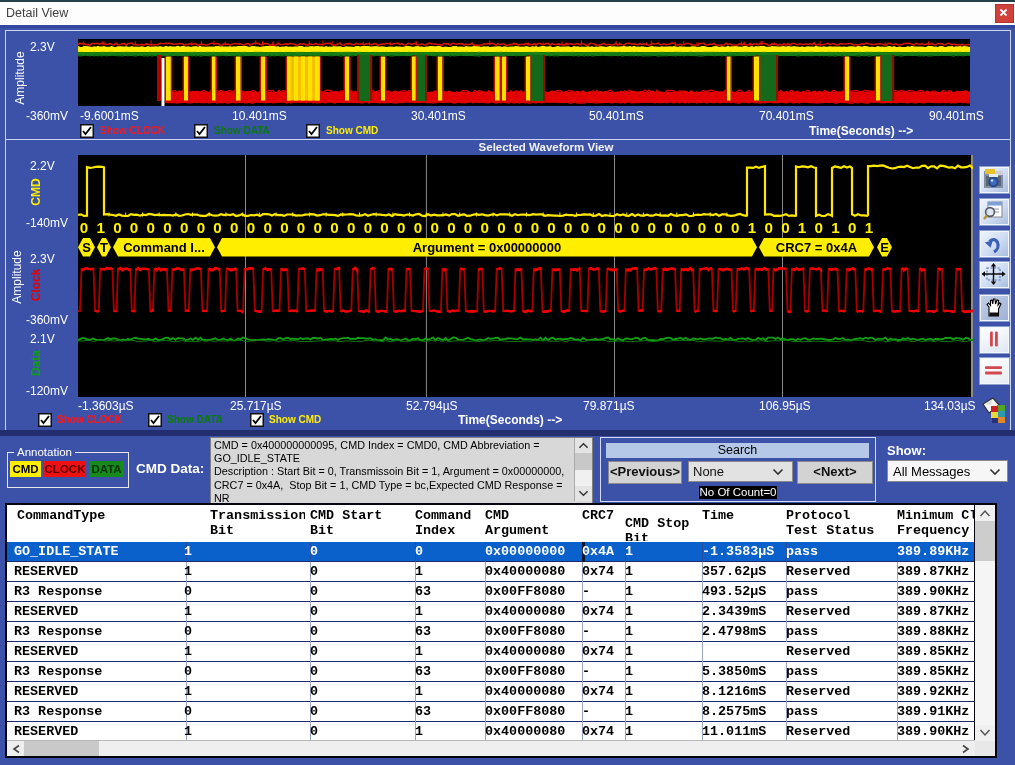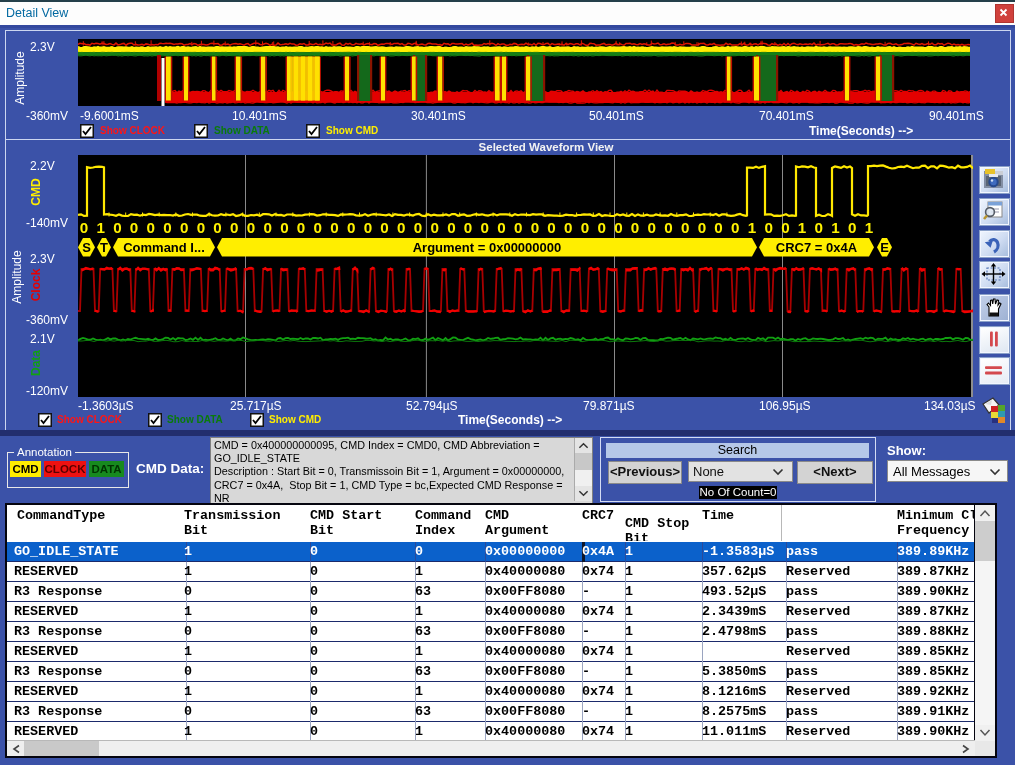--- a/index.html
+++ b/index.html
@@ -5,21 +5,21 @@
 .abs{position:absolute;}
 .wlab{position:absolute;color:#fff;font-size:12px;}
 .rot{position:absolute;color:#fff;font-size:12px;transform:rotate(-90deg);transform-origin:center;white-space:nowrap;}
 .tlab{position:absolute;color:#fff;font-size:12px;white-space:nowrap;}
 .cblab{position:absolute;font-size:10px;font-weight:bold;white-space:nowrap;}
 </style></head>
 <body>
 <div class="abs" style="left:0;top:0;width:1015px;height:765px;background:#3b52a8;"></div>
 <div class="abs" style="left:0;top:0;width:1015px;height:2px;background:#25404a;"></div>
 <div class="abs" style="left:0;top:2px;width:1015px;height:23px;background:#fdfdfd;"></div>
-<div class="abs" style="left:6px;top:6px;font-size:12.5px;color:#0369a1;">Detail View</div>
+<div class="abs" style="left:6px;top:6px;font-size:12.5px;color:#404040;">Detail View</div>
 <div class="abs" style="left:995px;top:4px;width:17px;height:17px;background:#d0413c;border:1px solid #b03530;">
 <svg width="15" height="15" viewBox="0 0 15 15">
       <path d="M4.5 4.5 L10.5 10.5 M10.5 4.5 L4.5 10.5" stroke="#fff" stroke-width="1.8"></path>
     </svg></div>
 <div class="abs" style="left:0;top:25px;width:1015px;height:3px;background:#33489e;"></div>
 
 <div class="abs" style="left:5px;top:30px;width:1004px;height:108px;border:1px solid #ccd6f0;"></div>
 <div class="abs" style="left:78px;top:39px;width:892px;height:67px;"><svg width="892" height="67" viewBox="0 0 892 67">
       <rect width="892" height="67" fill="#000"></rect>
       <polyline points="0.0,5.5 2.0,4.2 4.0,4.7 6.0,4.6 8.0,5.7 10.0,5.6 12.0,6.1 14.0,4.3 16.0,5.0 18.0,4.2 20.0,4.6 22.0,5.2 24.0,4.2 26.0,4.5 28.0,5.5 30.0,5.3 32.0,4.6 34.0,5.4 36.0,5.9 38.0,4.1 40.0,5.9 42.0,5.6 44.0,4.8 46.0,4.4 48.0,6.2 50.0,4.8 52.0,4.3 54.0,4.3 56.0,6.0 58.0,5.4 60.0,5.9 62.0,5.7 64.0,5.3 66.0,6.2 68.0,4.9 70.0,5.3 72.0,5.9 74.0,5.5 76.0,6.0 78.0,5.4 80.0,5.7 82.0,4.2 84.0,4.6 86.0,4.7 88.0,4.3 90.0,4.6 92.0,4.3 94.0,4.7 96.0,5.5 98.0,4.9 100.0,4.9 102.0,4.6 104.0,4.7 106.0,6.2 108.0,5.5 110.0,5.4 112.0,4.5 114.0,5.7 116.0,4.5 118.0,4.9 120.0,6.3 122.0,5.5 124.0,5.3 126.0,5.6 128.0,6.0 130.0,5.8 132.0,4.6 134.0,4.2 136.0,4.8 138.0,4.7 140.0,4.6 142.0,6.2 144.0,6.0 146.0,4.8 148.0,5.5 150.0,5.0 152.0,6.1 154.0,5.1 156.0,4.7 158.0,4.6 160.0,5.3 162.0,4.7 164.0,5.4 166.0,6.1 168.0,5.0 170.0,4.6 172.0,6.3 174.0,5.2 176.0,4.3 178.0,4.2 180.0,4.3 182.0,5.5 184.0,5.8 186.0,5.0 188.0,4.2 190.0,4.9 192.0,6.3 194.0,5.3 196.0,6.2 198.0,6.0 200.0,4.1 202.0,5.7 204.0,5.6 206.0,5.3 208.0,4.7 210.0,5.5 212.0,4.3 214.0,5.1 216.0,5.1 218.0,6.2 220.0,6.0 222.0,4.7 224.0,5.2 226.0,4.5 228.0,6.1 230.0,6.0 232.0,4.8 234.0,5.5 236.0,5.4 238.0,4.4 240.0,5.8 242.0,5.3 244.0,5.8 246.0,5.3 248.0,4.1 250.0,4.8 252.0,4.1 254.0,6.1 256.0,6.0 258.0,5.9 260.0,4.8 262.0,4.2 264.0,6.0 266.0,6.2 268.0,4.3 270.0,5.2 272.0,4.3 274.0,5.8 276.0,5.8 278.0,4.4 280.0,5.1 282.0,5.3 284.0,4.7 286.0,6.0 288.0,5.0 290.0,4.6 292.0,5.3 294.0,5.7 296.0,4.5 298.0,4.8 300.0,6.3 302.0,5.5 304.0,5.1 306.0,5.2 308.0,4.4 310.0,4.6 312.0,4.8 314.0,5.4 316.0,4.6 318.0,4.6 320.0,4.3 322.0,5.5 324.0,4.6 326.0,6.1 328.0,6.0 330.0,4.3 332.0,4.6 334.0,5.6 336.0,4.6 338.0,4.4 340.0,6.2 342.0,5.4 344.0,5.1 346.0,5.8 348.0,5.9 350.0,4.5 352.0,4.3 354.0,5.0 356.0,5.0 358.0,5.1 360.0,5.7 362.0,5.6 364.0,6.3 366.0,4.3 368.0,5.0 370.0,4.8 372.0,6.0 374.0,4.6 376.0,4.5 378.0,5.1 380.0,5.0 382.0,4.7 384.0,4.6 386.0,6.1 388.0,5.1 390.0,6.0 392.0,5.3 394.0,4.2 396.0,6.3 398.0,5.9 400.0,6.2 402.0,6.1 404.0,6.0 406.0,4.5 408.0,5.2 410.0,4.6 412.0,5.0 414.0,4.2 416.0,4.9 418.0,6.3 420.0,4.7 422.0,5.8 424.0,5.1 426.0,5.0 428.0,6.2 430.0,6.3 432.0,5.3 434.0,5.7 436.0,4.4 438.0,4.8 440.0,6.2 442.0,5.4 444.0,5.3 446.0,5.7 448.0,4.2 450.0,5.4 452.0,5.2 454.0,6.0 456.0,4.4 458.0,6.2 460.0,4.3 462.0,4.5 464.0,5.4 466.0,5.6 468.0,4.6 470.0,4.4 472.0,6.1 474.0,4.6 476.0,5.4 478.0,5.5 480.0,5.0 482.0,5.4 484.0,5.3 486.0,6.2 488.0,4.5 490.0,5.7 492.0,4.6 494.0,5.0 496.0,5.6 498.0,4.8 500.0,4.8 502.0,5.8 504.0,4.3 506.0,5.1 508.0,6.3 510.0,6.3 512.0,4.3 514.0,4.6 516.0,4.7 518.0,6.2 520.0,6.0 522.0,6.0 524.0,4.9 526.0,4.4 528.0,5.9 530.0,5.6 532.0,5.4 534.0,6.3 536.0,5.5 538.0,4.1 540.0,5.9 542.0,4.8 544.0,5.6 546.0,6.2 548.0,4.4 550.0,4.4 552.0,4.3 554.0,5.3 556.0,4.7 558.0,5.4 560.0,5.7 562.0,4.5 564.0,5.5 566.0,4.7 568.0,5.2 570.0,6.1 572.0,6.0 574.0,4.3 576.0,5.0 578.0,4.7 580.0,4.1 582.0,5.8 584.0,5.5 586.0,4.7 588.0,5.7 590.0,5.3 592.0,5.0 594.0,4.1 596.0,4.3 598.0,6.0 600.0,6.1 602.0,5.3 604.0,5.9 606.0,5.4 608.0,4.4 610.0,4.4 612.0,4.8 614.0,6.1 616.0,5.9 618.0,6.0 620.0,6.1 622.0,4.6 624.0,4.6 626.0,4.3 628.0,5.8 630.0,6.0 632.0,5.0 634.0,5.5 636.0,4.4 638.0,6.1 640.0,6.0 642.0,6.2 644.0,5.9 646.0,6.0 648.0,4.2 650.0,5.7 652.0,4.8 654.0,6.1 656.0,5.9 658.0,6.0 660.0,5.9 662.0,4.7 664.0,5.8 666.0,4.3 668.0,6.0 670.0,6.0 672.0,4.6 674.0,5.9 676.0,5.1 678.0,4.8 680.0,5.8 682.0,4.6 684.0,4.2 686.0,4.5 688.0,4.8 690.0,6.0 692.0,6.2 694.0,4.7 696.0,5.5 698.0,5.0 700.0,6.3 702.0,5.3 704.0,6.2 706.0,4.4 708.0,6.2 710.0,4.5 712.0,6.2 714.0,4.7 716.0,4.3 718.0,5.1 720.0,5.7 722.0,4.8 724.0,5.4 726.0,5.2 728.0,4.9 730.0,5.4 732.0,4.7 734.0,5.7 736.0,4.1 738.0,6.1 740.0,5.3 742.0,5.7 744.0,5.7 746.0,5.6 748.0,4.9 750.0,4.3 752.0,5.6 754.0,4.8 756.0,4.8 758.0,6.0 760.0,5.7 762.0,4.8 764.0,4.8 766.0,5.0 768.0,5.0 770.0,4.8 772.0,4.4 774.0,5.0 776.0,6.2 778.0,5.6 780.0,6.1 782.0,5.5 784.0,4.8 786.0,5.3 788.0,4.1 790.0,4.7 792.0,5.0 794.0,5.4 796.0,5.5 798.0,5.1 800.0,5.1 802.0,4.6 804.0,5.1 806.0,6.1 808.0,5.9 810.0,4.5 812.0,4.3 814.0,5.2 816.0,5.5 818.0,4.8 820.0,5.9 822.0,5.8 824.0,5.6 826.0,4.6 828.0,4.5 830.0,4.2 832.0,4.6 834.0,5.1 836.0,6.0 838.0,4.3 840.0,5.0 842.0,5.5 844.0,4.5 846.0,5.6 848.0,5.2 850.0,4.6 852.0,5.5 854.0,4.1 856.0,5.8 858.0,5.8 860.0,4.3 862.0,5.0 864.0,4.5 866.0,6.2 868.0,5.2 870.0,4.2 872.0,4.6 874.0,6.0 876.0,5.1 878.0,5.9 880.0,5.6 882.0,6.3 884.0,5.4 886.0,6.2 888.0,6.1 890.0,5.4 892.0,5.7" fill="none" stroke="#dd1500" stroke-width="1.5"></polyline>
@@ -520,39 +520,42 @@
 <svg style="position:absolute;left:989px;top:468px" width="12" height="8" viewBox="0 0 12 8">
     <polyline points="1.5,1.5 6,6 10.5,1.5" fill="none" stroke="#333" stroke-width="1.6"></polyline>
   </svg>
 
 <div class="abs" style="left:5px;top:503px;width:992px;height:255px;border:2px solid #05050f;background:#fff;box-sizing:border-box;font-family:'Liberation Mono',monospace;font-size:13.4px;color:#000;">
 <div style="position:absolute;left:0;top:0;width:968px;height:251px;overflow:hidden;">
 <div style="position:absolute;left:0px;top:0px;width:172px;height:36px;background:#fff;border-right:1px solid #b8b8b8;overflow:hidden;">
         <div style="padding:3px 0 0 10px;font-weight:bold;white-space:nowrap;">CommandType</div>
       </div>
       <div style="position:absolute;left:172px;top:0px;width:126px;height:36px;background:#fff;border-right:1px solid #b8b8b8;overflow:hidden;">
-        <div style="padding:3px 0 0 5px;font-weight:bold;white-space:nowrap;">Transmission<br>Bit</div>
+        <div style="padding:3px 0 0 5px;font-weight:bold;white-space:nowrap;margin-left:26px;">Transmission<br>Bit</div>
       </div>
       <div style="position:absolute;left:298px;top:0px;width:105px;height:36px;background:#fff;border-right:1px solid #b8b8b8;overflow:hidden;">
         <div style="padding:3px 0 0 5px;font-weight:bold;white-space:nowrap;">CMD Start<br>Bit</div>
       </div>
       <div style="position:absolute;left:403px;top:0px;width:70px;height:36px;background:#fff;border-right:1px solid #b8b8b8;overflow:hidden;">
         <div style="padding:3px 0 0 5px;font-weight:bold;white-space:nowrap;">Command<br>Index</div>
       </div>
       <div style="position:absolute;left:473px;top:0px;width:97px;height:36px;background:#fff;border-right:1px solid #b8b8b8;overflow:hidden;">
         <div style="padding:3px 0 0 5px;font-weight:bold;white-space:nowrap;">CMD<br>Argument</div>
       </div>
       <div style="position:absolute;left:570px;top:0px;width:43px;height:36px;background:#fff;border-right:1px solid #b8b8b8;overflow:hidden;">
         <div style="padding:3px 0 0 5px;font-weight:bold;white-space:nowrap;">CRC7</div>
       </div>
       <div style="position:absolute;left:613px;top:0px;width:77px;height:36px;background:#fff;border-right:1px solid #b8b8b8;overflow:hidden;">
         <div style="padding:11px 0 0 5px;font-weight:bold;white-space:nowrap;">CMD Stop<br>Bit</div>
       </div>
       <div style="position:absolute;left:690px;top:0px;width:84px;height:36px;background:#fff;border-right:1px solid #b8b8b8;overflow:hidden;">
         <div style="padding:3px 0 0 5px;font-weight:bold;white-space:nowrap;">Time</div>
+      </div>
+      <div style="position:absolute;left:774px;top:0px;width:111px;height:36px;background:#fff;border-right:1px solid #b8b8b8;overflow:hidden;">
+        <div style="padding:3px 0 0 5px;font-weight:bold;white-space:nowrap;">Protocol<br>Test Status</div>
       </div>
       <div style="position:absolute;left:885px;top:0px;width:83px;height:36px;background:#fff;border-right:1px solid #b8b8b8;overflow:hidden;">
         <div style="padding:3px 0 0 5px;font-weight:bold;white-space:nowrap;">Minimum Clo<br>Frequency</div>
       </div>
       <div style="position:absolute;left:0;top:37px;width:970px;height:19px;background:#0b61cb;color:#fff;border-bottom:1px solid #1b2a6b;font-weight:bold;">
         <div style="position:absolute;left:0px;top:0;width:172px;height:19px;border-right:1px solid #2a4a9a;overflow:hidden;padding:2px 0 0 7px;white-space:nowrap;">GO_IDLE_STATE</div>
         <div style="position:absolute;left:172px;top:0;width:126px;height:19px;border-right:1px solid #2a4a9a;overflow:hidden;padding:2px 0 0 5px;white-space:nowrap;">1</div>
         <div style="position:absolute;left:298px;top:0;width:105px;height:19px;border-right:1px solid #2a4a9a;overflow:hidden;padding:2px 0 0 5px;white-space:nowrap;">0</div>
         <div style="position:absolute;left:403px;top:0;width:70px;height:19px;border-right:1px solid #2a4a9a;overflow:hidden;padding:2px 0 0 5px;white-space:nowrap;">0</div>
         <div style="position:absolute;left:473px;top:0;width:97px;height:19px;border-right:3px solid #0f172a;overflow:hidden;padding:2px 0 0 5px;white-space:nowrap;">0x00000000</div>

